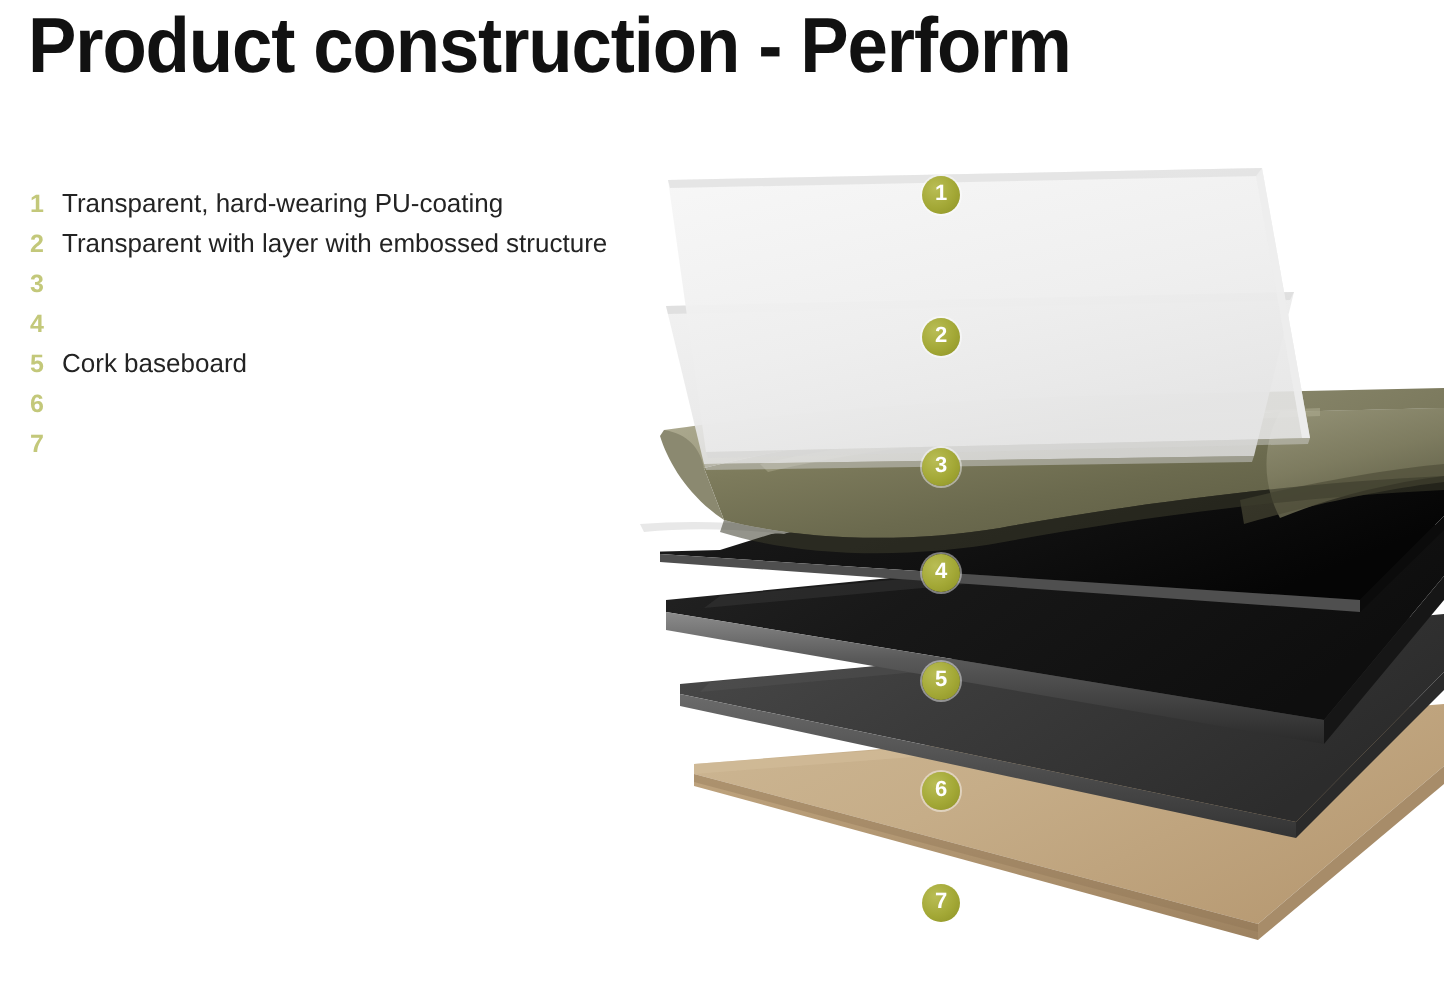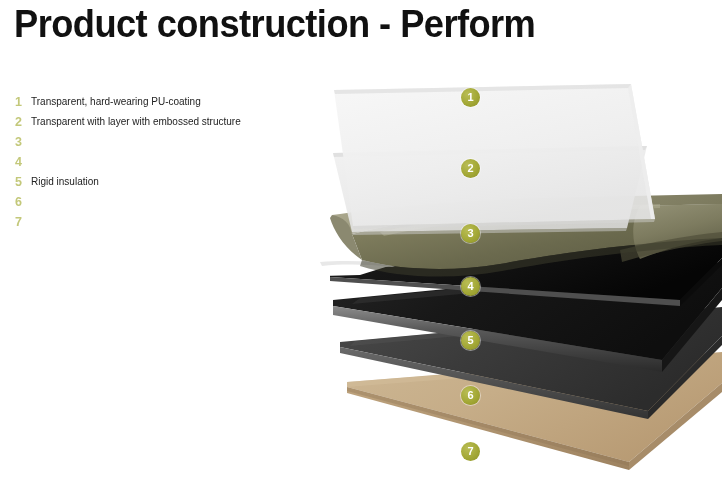--- a/index.html
+++ b/index.html
@@ -50,21 +50,21 @@
   .legend-num {
     width: 22px;
     text-align: right;
     font-size: 12.5px;
     font-weight: bold;
     color: #c3c87a;
     flex: 0 0 22px;
   }
   .legend-label {
     margin-left: 9px;
-    font-size: 10px;
+    font-size: 13px;
     color: #232323;
     white-space: nowrap;
   }
 
   
   #diagram {
     position: absolute;
     left: 0;
     top: 0;
     width: 722px;
@@ -236,21 +236,21 @@
       <span class="legend-label">Transparent with layer with embossed structure</span>
     </div>
     <div class="legend-row">
       <span class="legend-num">3</span>
     </div>
     <div class="legend-row">
       <span class="legend-num">4</span>
     </div>
     <div class="legend-row">
       <span class="legend-num">5</span>
-      <span class="legend-label">Rigid insulation</span>
+      <span class="legend-label">Cork baseboard</span>
     </div>
     <div class="legend-row">
       <span class="legend-num">6</span>
     </div>
     <div class="legend-row">
       <span class="legend-num">7</span>
     </div>
   </div>
 
   <div class="badge" style="left:461px; top:88px;">1</div>

